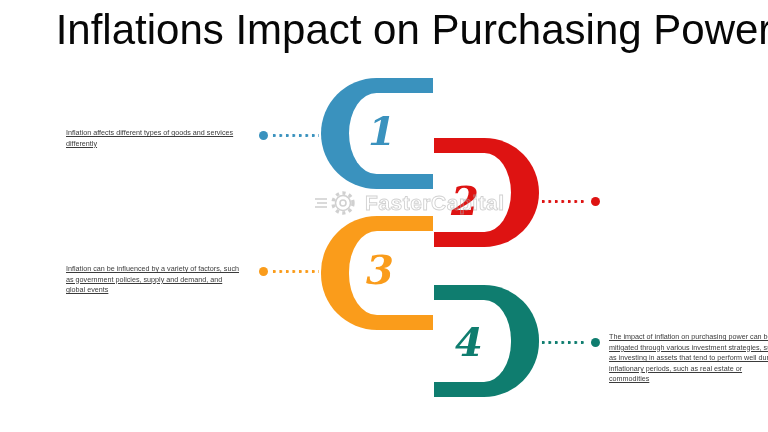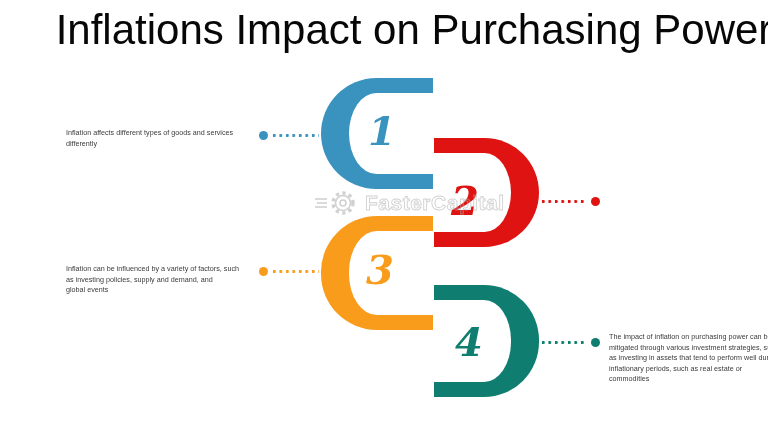--- a/index.html
+++ b/index.html
@@ -40,21 +40,21 @@
     background-image:radial-gradient(circle at 2.2px 2.5px, var(--c) 1.35px, rgba(0,0,0,0) 1.7px);
     background-size:6.5px 5px; background-repeat:repeat-x; background-position:0 0;
   }
   #conn-1 { left:215px; top:131px; width:60px; }
   #conn-2 { left:497px; top:197px; width:59px; }
   #conn-3 { left:215px; top:267px; width:60px; }
   #conn-4 { left:497px; top:338px; width:59px; }
   
   .label {
     position:absolute; font-size:7.2px; line-height:10.6px; color:#3b3b3b;
-    white-space:pre-line; font-family:"Liberation Sans", sans-serif;
+    white-space:pre-line; font-family:"Liberation Sans", sans-serif;text-decoration:underline;
   }
   #label-1 { left:22px;  top:128px; width:205px; }
   #label-2 { left:565px; top:196px; width:195px; }
   #label-3 { left:22px;  top:264px; width:208px; }
   #label-4 { left:565px; top:332px; width:212px; }
   
   #watermark {
     position:absolute; left:270px; top:188px; height:30px; display:flex;
     align-items:center; gap:5px; opacity:0.55; z-index:5; pointer-events:none;
   }
@@ -93,21 +93,21 @@
     <span class="dots"></span>
   </div>
   <div id="conn-4" class="connector right" style="--c: #0F7D6F;">
     <span class="bigdot"></span>
     <span class="dots"></span>
   </div>
 
   <div id="label-1" class="label">Inflation affects different types of goods and services
 differently</div>
   <div id="label-3" class="label">Inflation can be influenced by a variety of factors, such
-as investing policies, supply and demand, and
+as government policies, supply and demand, and
 global events</div>
   <div id="label-4" class="label">The impact of inflation on purchasing power can be
 mitigated through various investment strategies, such
 as investing in assets that tend to perform well during
 inflationary periods, such as real estate or
 commodities</div>
 
   <div id="watermark">
     <svg width="46" height="28" viewBox="0 0 46 28">
       <g stroke="#ababab" stroke-width="1.6" fill="none">

